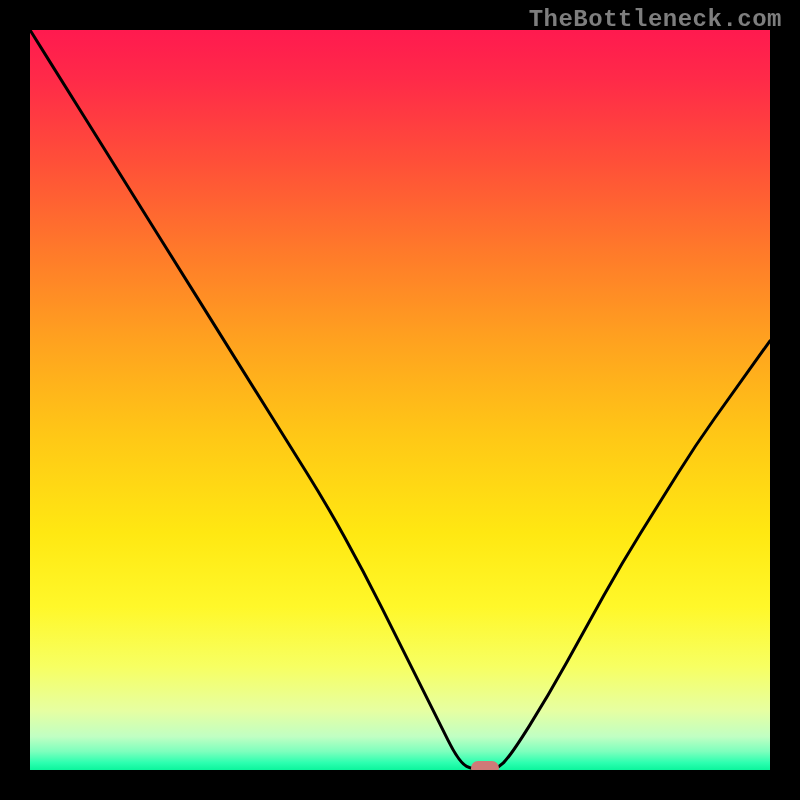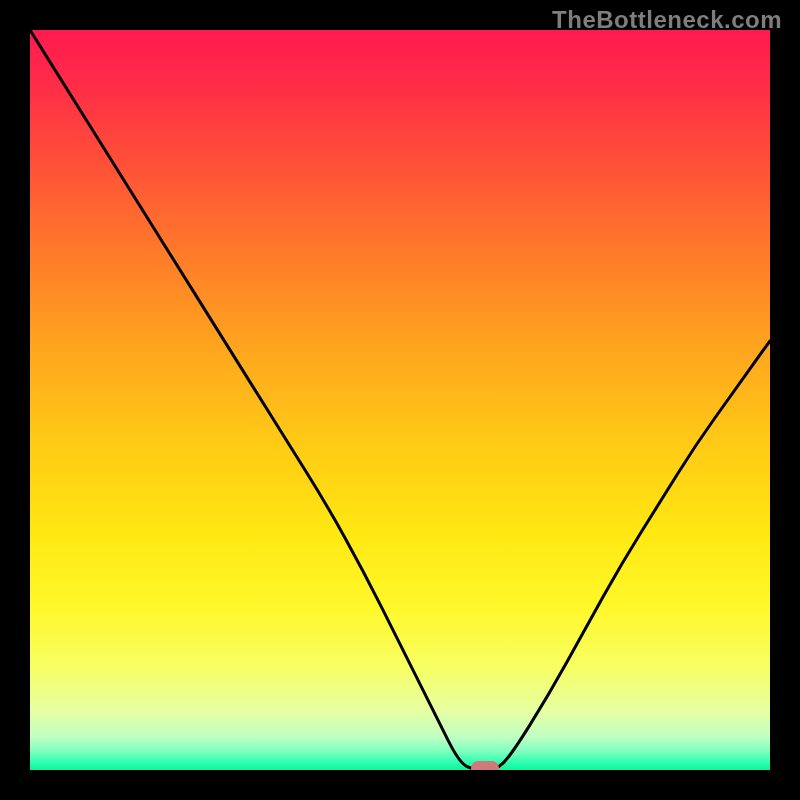--- a/index.html
+++ b/index.html
@@ -25,21 +25,21 @@
     overflow: hidden;
   }
   .gradient-bg {
     position: absolute;
     inset: 0;
   }
   .watermark {
     position: absolute;
     top: 6px;
     right: 18px;
-    font-family: Liberation Sans, sans-serif;
+    font-family: Liberation Mono, monospace;
     font-size: 24px;
     font-weight: 600;
     color: #7e7e7e;
     letter-spacing: 0.5px;
     user-select: none;
   }
   svg.curve {
     position: absolute;
     inset: 0;
   }

